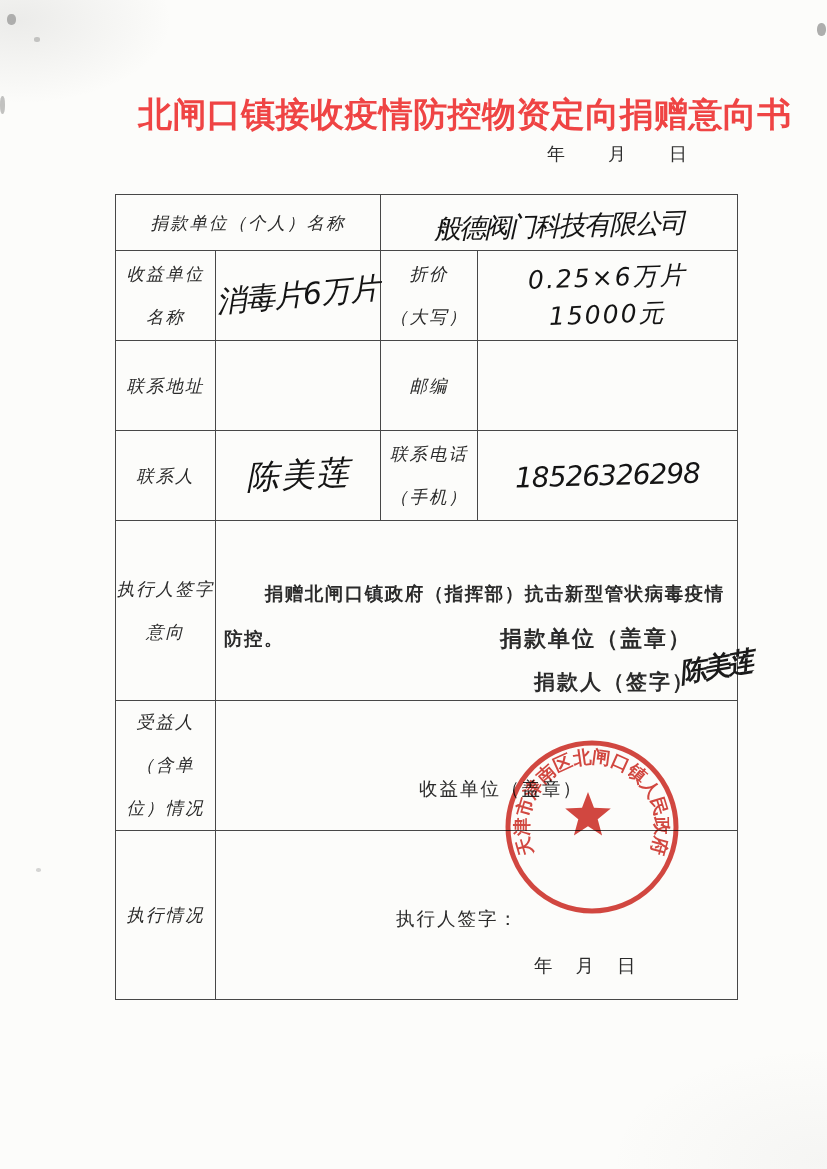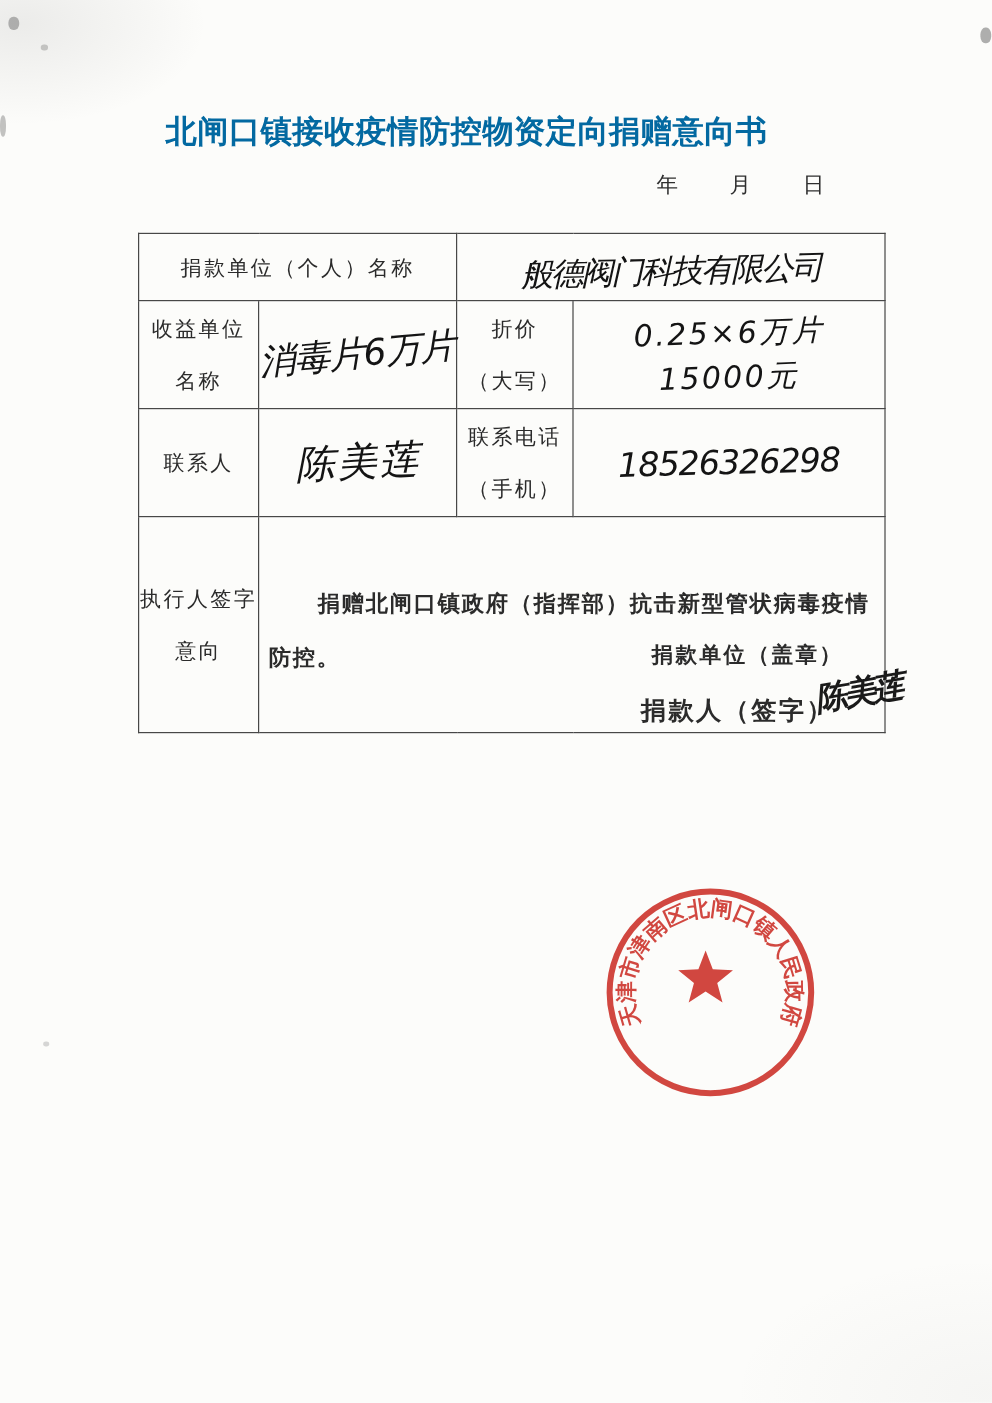--- a/index.html
+++ b/index.html
@@ -16,41 +16,41 @@
   .page::before{
     content:"";position:absolute;inset:0;pointer-events:none;
     background:
       radial-gradient(220px 120px at 18px 20px, rgba(90,90,90,.10), rgba(0,0,0,0) 70%),
       radial-gradient(300px 160px at 820px 1160px, rgba(120,120,120,.05), rgba(0,0,0,0) 70%);
   }
   .speck{position:absolute;background:#3a3a3a;border-radius:45%;}
 
   .title{
     position:absolute;top:92px;left:138px;
-    font-size:26px;font-weight:bold;letter-spacing:.4px;white-space:nowrap;
-    color:#0369a1;
+    font-size:34px;font-weight:bold;letter-spacing:.4px;white-space:nowrap;
+    color:#ef4444;
   }
   .header-date{
     position:absolute;top:142px;left:547px;
     display:flex;gap:43px;font-size:18px;color:#2e2e2e;
   }
 
   table.form{
     position:absolute;left:115px;top:194px;
     width:622px;border-collapse:collapse;table-layout:fixed;
   }
   table.form td{
     border:1.5px solid #474747;
     padding:0;position:relative;vertical-align:middle;
     font-size:17.5px;letter-spacing:2px;color:#2b2b2b;
   }
   tr.r1{height:56px;} tr.r2{height:48px;} tr.r3{height:90px;}
   tr.r4{height:90px;} tr.r5{height:90px;} tr.r6{height:180px;}
   tr.r7{height:130px;} tr.r8{height:169px;}
-  td.lbl{text-align:center;}
+  td.lbl{text-align:center;font-style:italic;}
   td.lbl .ln{line-height:43px;}
 
   
   .hw{
     font-family:"DejaVu Sans","Liberation Sans",sans-serif;
     color:#141414;font-style:italic;white-space:nowrap;
   }
   .hw-center{display:flex;align-items:center;justify-content:center;height:100%;}
   .hw-company{font-size:27px;letter-spacing:-2px;transform:rotate(-1.5deg) translateY(3px);}
   .hw-goods{font-size:30px;letter-spacing:-1px;transform:rotate(-5deg);}
@@ -61,21 +61,21 @@
   .hw-signature{
     position:absolute;top:128px;right:-14px;
     font-size:27px;letter-spacing:-3px;transform:rotate(-10deg);
     color:#1a1a1a;
   }
 
   
   .intent-cell{vertical-align:top;font-weight:bold;}
   .intent-par{padding:12px 10px 0 8px;font-size:18.5px;line-height:45px;letter-spacing:1.5px;}
   .intent-par .indent{text-indent:2.2em;}
-  .seal-line{position:absolute;top:103px;right:34px;font-size:18px;letter-spacing:2px;white-space:nowrap;}
+  .seal-line{position:absolute;top:103px;right:45px;font-size:22px;letter-spacing:2px;white-space:nowrap;}
   .sign-line{position:absolute;top:147px;right:42px;font-size:21px;letter-spacing:2px;white-space:nowrap;}
 
   
   .benef-seal{position:absolute;left:203px;top:75px;font-size:18.5px;letter-spacing:2px;white-space:nowrap;}
 
   
   .exec-sign{position:absolute;left:180px;top:75px;font-size:18.5px;letter-spacing:2px;white-space:nowrap;}
   .exec-date{position:absolute;left:318px;top:122px;display:flex;gap:21px;font-size:18.5px;}
 
   
@@ -138,20 +138,26 @@
         <div class="ln">（大写）</div>
       </td>
       <td>
         <div class="hw-price">
           <span class="hw">0.25×6万片</span>
           <span class="hw">15000元</span>
         </div>
       </td>
     </tr>
 
+    <tr class="r4">
+      <td class="lbl">联系地址</td>
+      <td></td>
+      <td class="lbl">邮编</td>
+      <td></td>
+    </tr>
 
     <tr class="r5">
       <td class="lbl">联系人</td>
       <td>
         <div class="hw-center">
               <span class="hw hw-name">陈美莲</span>
             </div>
       </td>
       <td class="lbl">
         <div class="ln">联系电话</div>
@@ -173,21 +179,42 @@
         <div class="intent-par">
           <div class="indent">捐赠北闸口镇政府（指挥部）抗击新型管状病毒疫情</div>
           <div>防控。</div>
         </div>
         <div class="seal-line">捐款单位（盖章）</div>
         <div class="sign-line">捐款人（签字）</div>
         <div class="hw hw-signature">陈美莲</div>
       </td>
     </tr>
 
-
+    <tr class="r7">
+      <td class="lbl">
+        <div class="ln">受益人</div>
+        <div class="ln">（含单</div>
+        <div class="ln">位）情况</div>
+      </td>
+      <td colspan="3">
+        <div class="benef-seal">收益单位（盖章）</div>
+      </td>
+    </tr>
+
+    <tr class="r8">
+      <td class="lbl">执行情况</td>
+      <td colspan="3">
+        <div class="exec-sign">执行人签字：</div>
+        <div class="exec-date">
+          <span>年</span>
+          <span>月</span>
+          <span>日</span>
+        </div>
+      </td>
+    </tr>
   </tbody>
     </table>
 
   <div class="stamp">
     <svg viewBox="-95 -95 190 190" xmlns="http://www.w3.org/2000/svg">
       <circle cx="0" cy="0" r="84" fill="none" stroke="#d0342c" stroke-width="5"></circle>
       <path transform="translate(-4,-11)" d="M 0,-24 L 6,-8.25 L 22.8,-7.4 L 9.7,3.15 L 14.1,19.4 L 0,10.2 L -14.1,19.4 L -9.7,3.15 L -22.8,-7.4 L -6,-8.25 Z" fill="#d0342c"></path>
       <defs>
         <path id="seal-arc" d="M -58 27 A 64 64 0 1 1 58 27" fill="none"></path>
       </defs>

